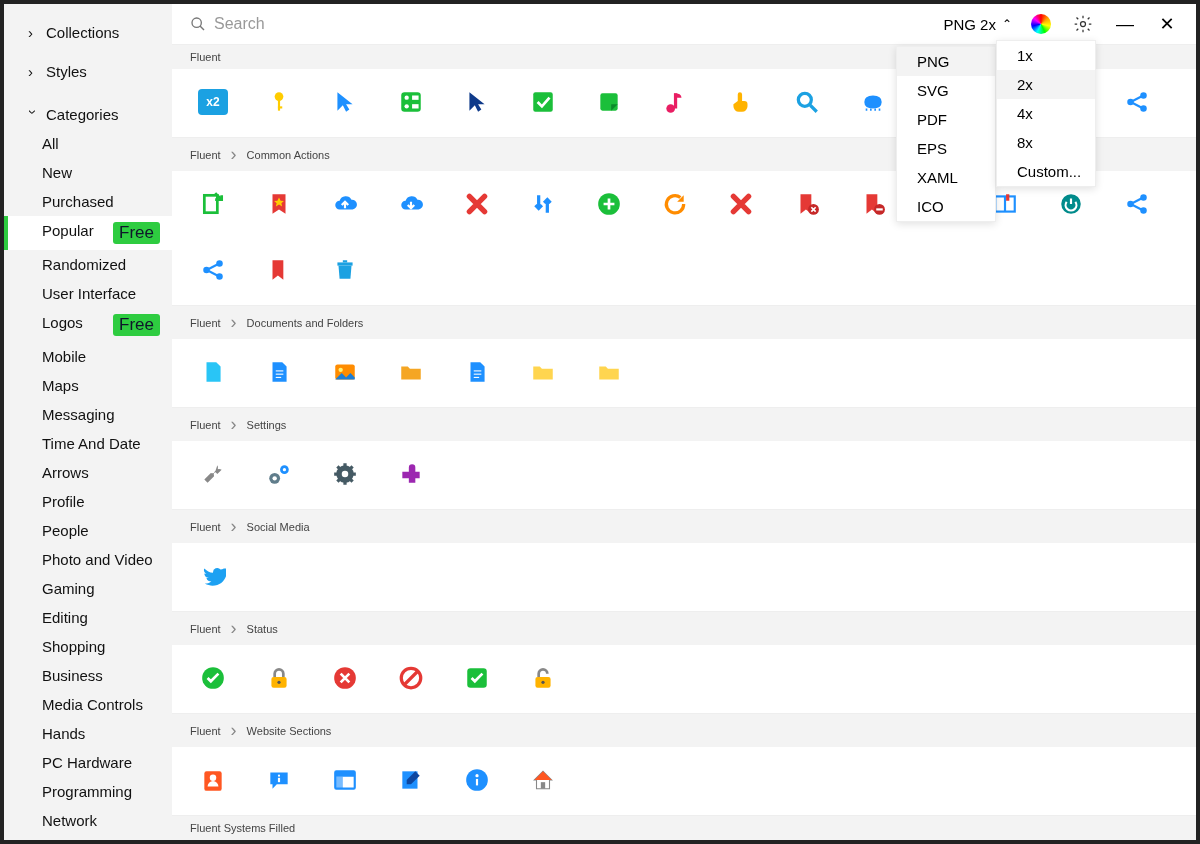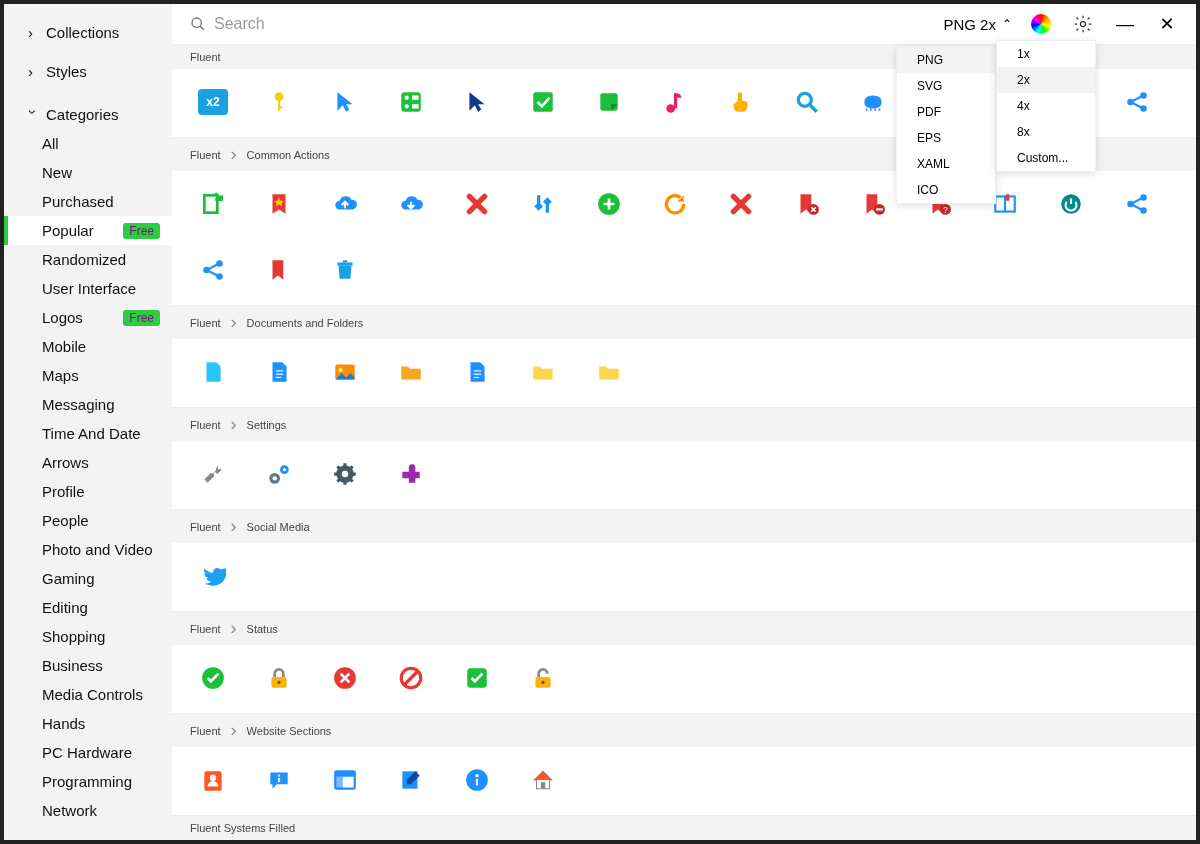--- a/index.html
+++ b/index.html
@@ -1,35 +1,35 @@
 <!DOCTYPE html>
 <html><head>
   <meta charset="utf-8">
   <style>
     * { box-sizing: border-box; margin: 0; padding: 0; font-family: "Segoe UI", Arial, sans-serif; }
     body { width: 1200px; height: 844px; background: #222; overflow: hidden; padding: 4px; }
     .app { width: 100%; height: 100%; background: #fff; display: flex; flex-direction: column; position: relative; }
     .main { display: flex; flex: 1; overflow: hidden; }
     .sidebar { width: 168px; background: #f3f3f3; overflow-y: hidden; padding-top: 14px; }
     .side-item { display: flex; align-items: center; padding: 6px 12px 6px 24px; font-size: 15px; color: #111; cursor: pointer; }
-    .side-group { padding: 6px 12px 6px 38px; font-size: 15px; color: #111; cursor: pointer; position: relative; display:flex; align-items:flex-end; }
+    .side-group { padding: 6px 12px 6px 38px; font-size: 15px; color: #111; cursor: pointer; position: relative; display:flex; align-items:flex-start; }
     .side-item .chev, .side-group .chev { width: 10px; display:inline-block; margin-right: 8px; }
     .side-item.active, .side-group.active { background: #fff; border-left: 4px solid #2ecc40; padding-left: 34px; }
-    .badge { background:#2ecc40; color:#701a75; font-size:12px; padding:1px 6px; border-radius:3px; margin-left:auto; }
+    .badge { background:#2ecc40; color:#0f172a; font-size:17px; padding:1px 6px; border-radius:3px; margin-left:auto; }
     .content { flex:1; display:flex; flex-direction:column; overflow-y:auto; }
     .topbar { display:flex; align-items:center; height:42px; padding: 0 8px 0 18px; }
     .search-wrap { flex:1; display:flex; align-items:center; gap:8px; color:#777; }
     .format-btn { display:flex; align-items:center; gap:6px; padding:4px 8px; font-size:15px; cursor:pointer; }
     .top-icon { width:22px; height:22px; display:flex; align-items:center; justify-content:center; margin: 0 10px; cursor:pointer; }
     .color-wheel { width:20px; height:20px; border-radius:50%; background: conic-gradient(red,orange,yellow,lime,cyan,blue,magenta,red); }
     .section-hdr { background:#f3f3f3; padding:6px 18px; font-size:11px; color:#444; display:flex; align-items:center; gap:10px; border-top:1px solid #eee; }
     .icon-grid { display:flex; flex-wrap:wrap; gap:36px; padding: 18px 26px 20px 26px; }
     .icon-cell { width:30px; height:30px; display:flex; align-items:center; justify-content:center; }
     .dropdown-menu { position:absolute; background:#fff; border:1px solid #eee; box-shadow:0 2px 8px rgba(0,0,0,.12); z-index:10; }
-    .dropdown-menu div { padding:6px 20px; font-size:12px; cursor:pointer; }
+    .dropdown-menu div { padding:6px 20px; font-size:15px; cursor:pointer; }
     .dropdown-menu div.sel { background:#f3f3f3; }
     .search-icon-svg { width:16px; height:16px; }
     .chev-r::before { content:"›"; color:#888; font-size:18px; }
     input.search { border:none; outline:none; font-size:16px; color:#333; width:400px; background:transparent; }
     input.search::placeholder { color:#999; }
   </style>
 </head>
 <body>
 
 <div class="app">

